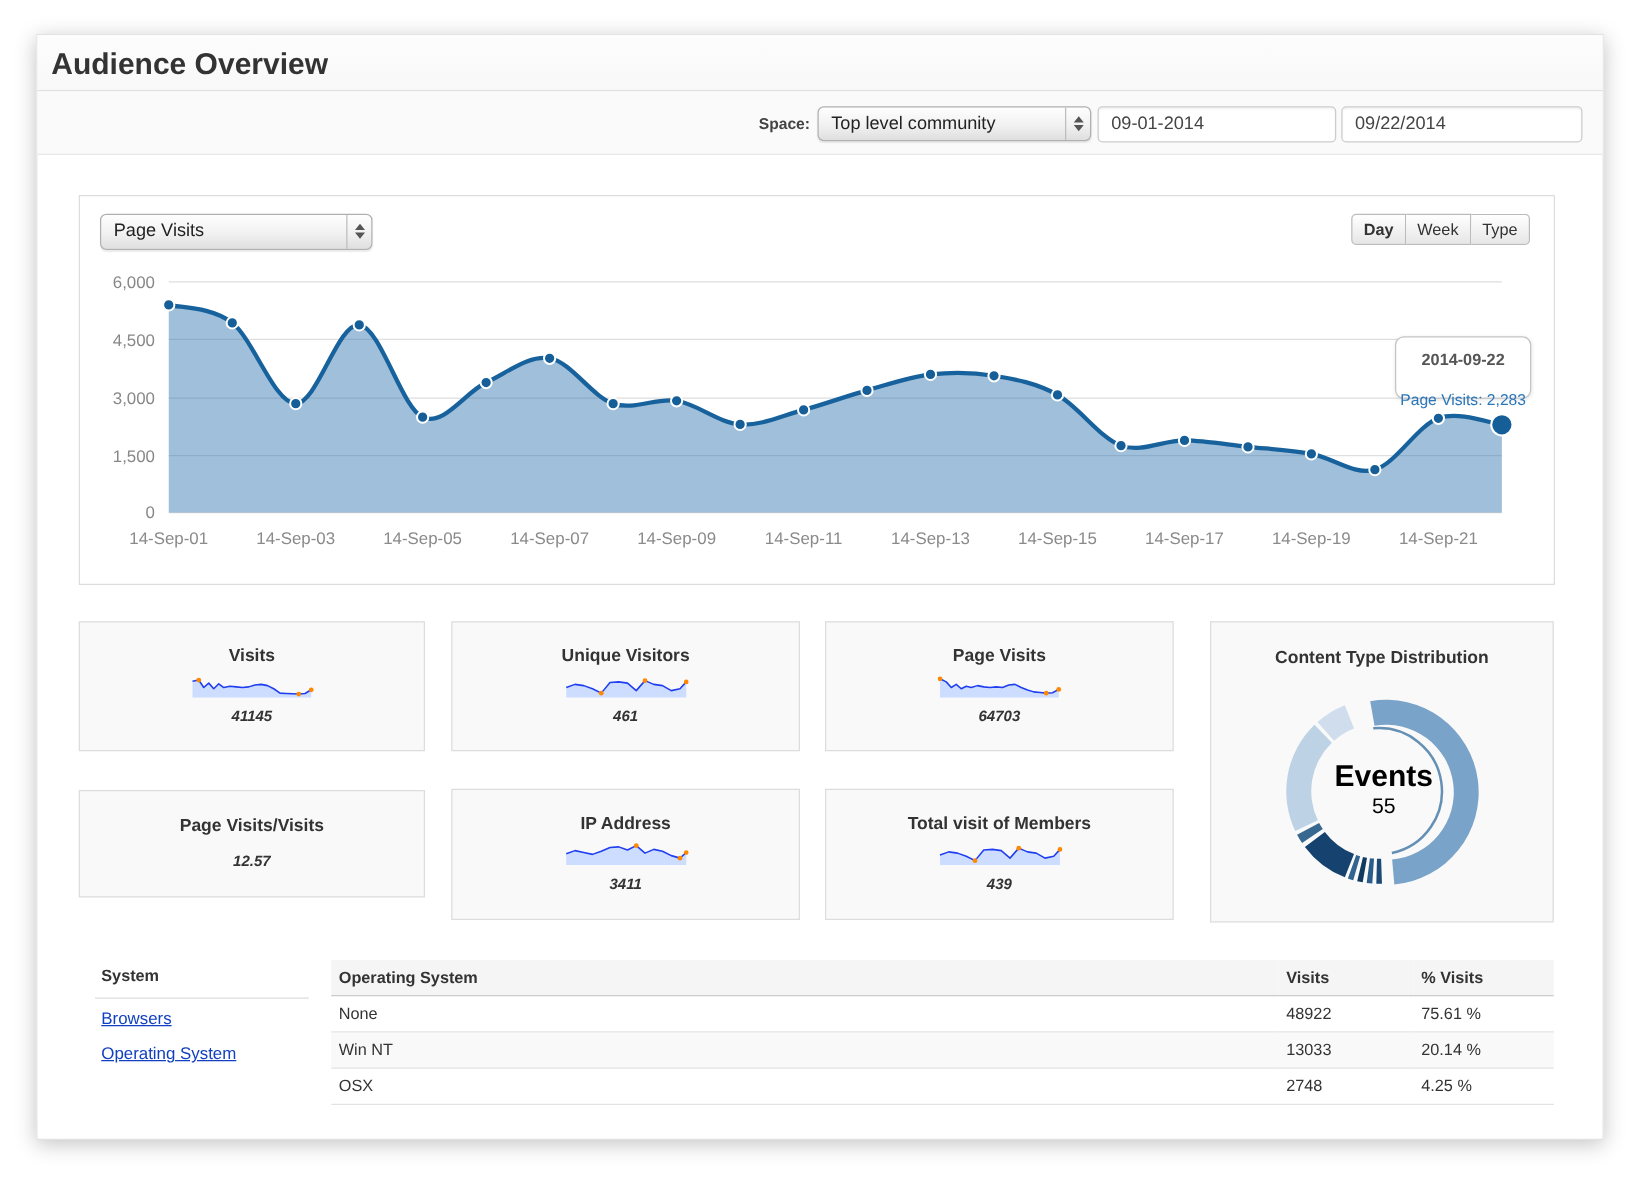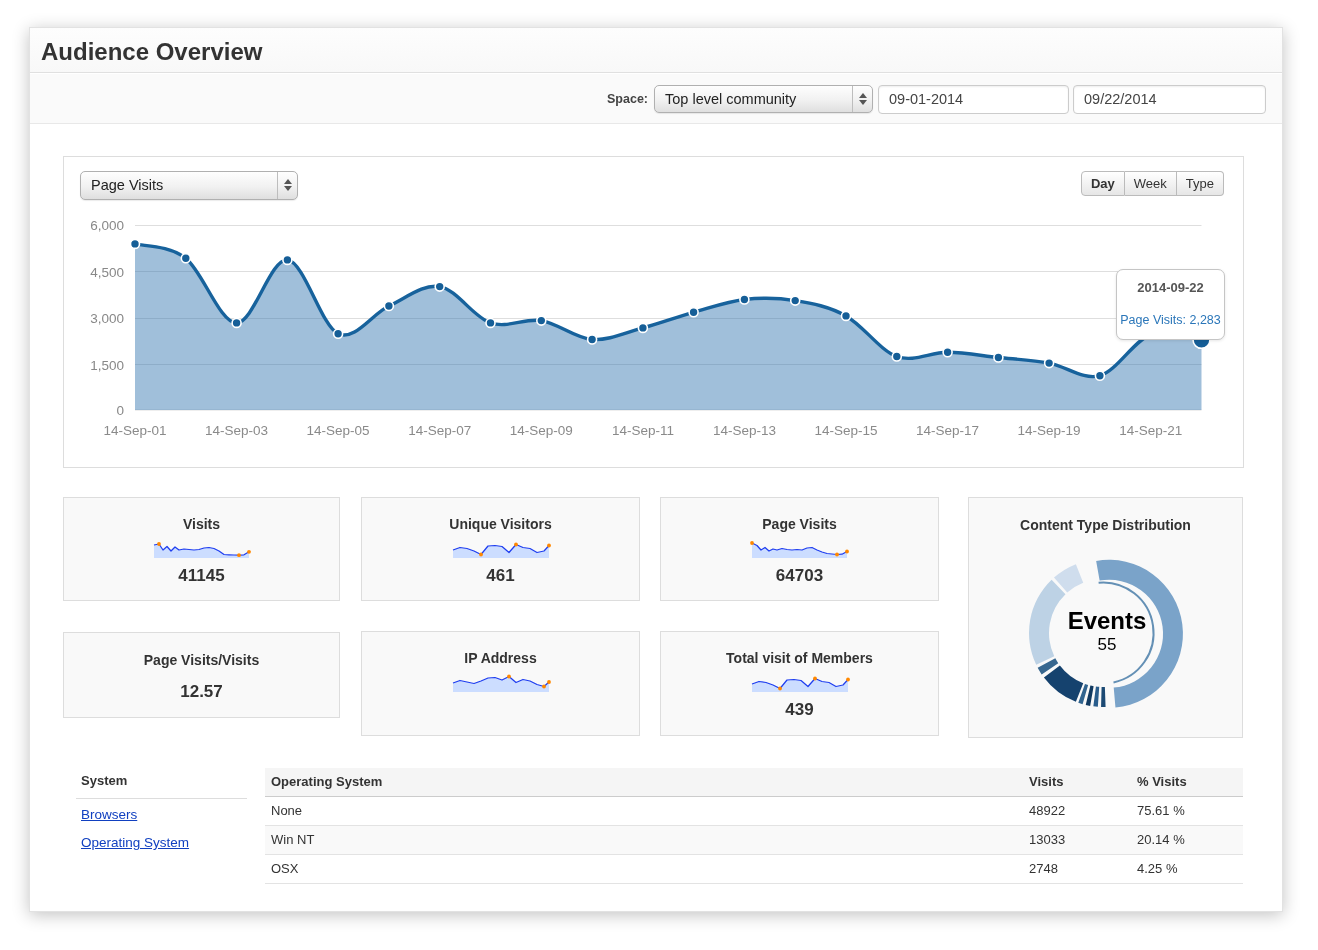--- a/index.html
+++ b/index.html
@@ -42,31 +42,31 @@
 }
 #btngroup { position:absolute; right:19px; top:14px; height:41px; display:flex; }
 #btngroup .btn {
   height:25px; line-height:23px; padding:0 9px; font-size:13px; color:#333;
   border:1px solid #bbb; border-left:none;
   background:linear-gradient(180deg,#fff,#e6e6e6);
 }
 #btngroup .btn.first { border-left:1px solid #bbb; border-radius:4px 0 0 4px; font-weight:bold; }
 #btngroup .btn.last { border-radius:0 4px 4px 0; }
 #tooltip {
-  position:absolute; left:1052px; top:112px; width:109px; height:71px;
+  position:absolute; left:1052px; top:112px; width:109px; height:50px;
   background:#fff; border:1px solid #c5c5c5; border-radius:7px;
   box-shadow:0 1px 3px rgba(0,0,0,0.10); text-align:center; z-index:5;
 }
 #tooltip .d { font-size:13px; font-weight:bold; color:#555; margin-top:10px; }
 #tooltip .v { font-size:12.5px; color:#2a76b9; margin-top:18px; }
 .statbox {
   position:absolute; background:#f9f9f9; border:1px solid #ddd; text-align:center;
 }
 .statbox .t { font-size:14px; font-weight:bold; color:#333; }
-.statbox .n { font-size:17px; font-weight:bold; color:#333; }
+.statbox .n { font-size:12px; font-weight:bold; color:#333;font-style:italic; }
 .spark { display:block; margin:0 auto; }
 #donutpanel {
   position:absolute; left:938px; top:469px; width:275px; height:241px;
   background:#f9f9f9; border:1px solid #ddd; text-align:center;
 }
 #donutpanel .t { font-size:14px; font-weight:bold; color:#333; margin-top:19px; }
 #sysblock { position:absolute; left:46px; top:745px; width:171px; }
 #sysblock .h { font-size:13px; font-weight:bold; color:#333; padding:0 0 10px 5px; border-bottom:1px solid #ddd; }
 #sysblock a { display:block; font-size:13.5px; color:#1140c0; text-decoration:underline; margin:13px 0 0 5px; }
 #sysblock a.f { margin-top:8px; }
@@ -205,20 +205,21 @@
   </div>
   <div class="statbox" style="left:331px; top:603px; width:279px; height:105px;">
     <div class="t" style="margin-top:18px;">IP Address</div>
     <svg class="spark" width="100" height="22" style="margin-top:7px;">
         <path d="M 2.0 19 L 2.0 10.0 L 9.0 7.5 L 16.0 9.0 L 23.0 10.5 L 30.0 8.0 L 37.0 5.0 L 44.0 4.5 L 51.0 7.0 L 58.0 3.5 L 65.0 9.5 L 72.0 6.5 L 79.0 8.0 L 86.0 11.5 L 93.0 13.5 L 98.0 9.0 L 98.0 19 Z" fill="#cdf"></path>
         <polyline points="2.0,10.0 9.0,7.5 16.0,9.0 23.0,10.5 30.0,8.0 37.0,5.0 44.0,4.5 51.0,7.0 58.0,3.5 65.0,9.5 72.0,6.5 79.0,8.0 86.0,11.5 93.0,13.5 98.0,9.0" fill="none" stroke="#1f3ef0" stroke-width="1.25" stroke-linejoin="round"></polyline>
         <circle cx="58.0" cy="3.5" r="1.9" fill="#f80"></circle>
         <circle cx="93.0" cy="13.5" r="1.9" fill="#f80"></circle>
         <circle cx="98.0" cy="9.0" r="1.9" fill="#f80"></circle>
       </svg>
+    <div class="n" style="margin-top:5px;">3411</div>
   </div>
   <div class="statbox" style="left:630px; top:603px; width:279px; height:105px;">
     <div class="t" style="margin-top:18px;">Total visit of Members</div>
     <svg class="spark" width="100" height="22" style="margin-top:7px;">
         <path d="M 2.0 19 L 2.0 11.0 L 9.0 8.5 L 16.0 9.5 L 23.0 12.0 L 30.0 15.5 L 37.0 7.0 L 44.0 6.5 L 51.0 7.5 L 58.0 13.5 L 65.0 5.5 L 72.0 8.5 L 79.0 9.5 L 86.0 13.5 L 93.0 12.0 L 98.0 6.5 L 98.0 19 Z" fill="#cdf"></path>
         <polyline points="2.0,11.0 9.0,8.5 16.0,9.5 23.0,12.0 30.0,15.5 37.0,7.0 44.0,6.5 51.0,7.5 58.0,13.5 65.0,5.5 72.0,8.5 79.0,9.5 86.0,13.5 93.0,12.0 98.0,6.5" fill="none" stroke="#1f3ef0" stroke-width="1.25" stroke-linejoin="round"></polyline>
         <circle cx="30.0" cy="15.5" r="1.9" fill="#f80"></circle>
         <circle cx="65.0" cy="5.5" r="1.9" fill="#f80"></circle>
         <circle cx="98.0" cy="6.5" r="1.9" fill="#f80"></circle>
       </svg>

